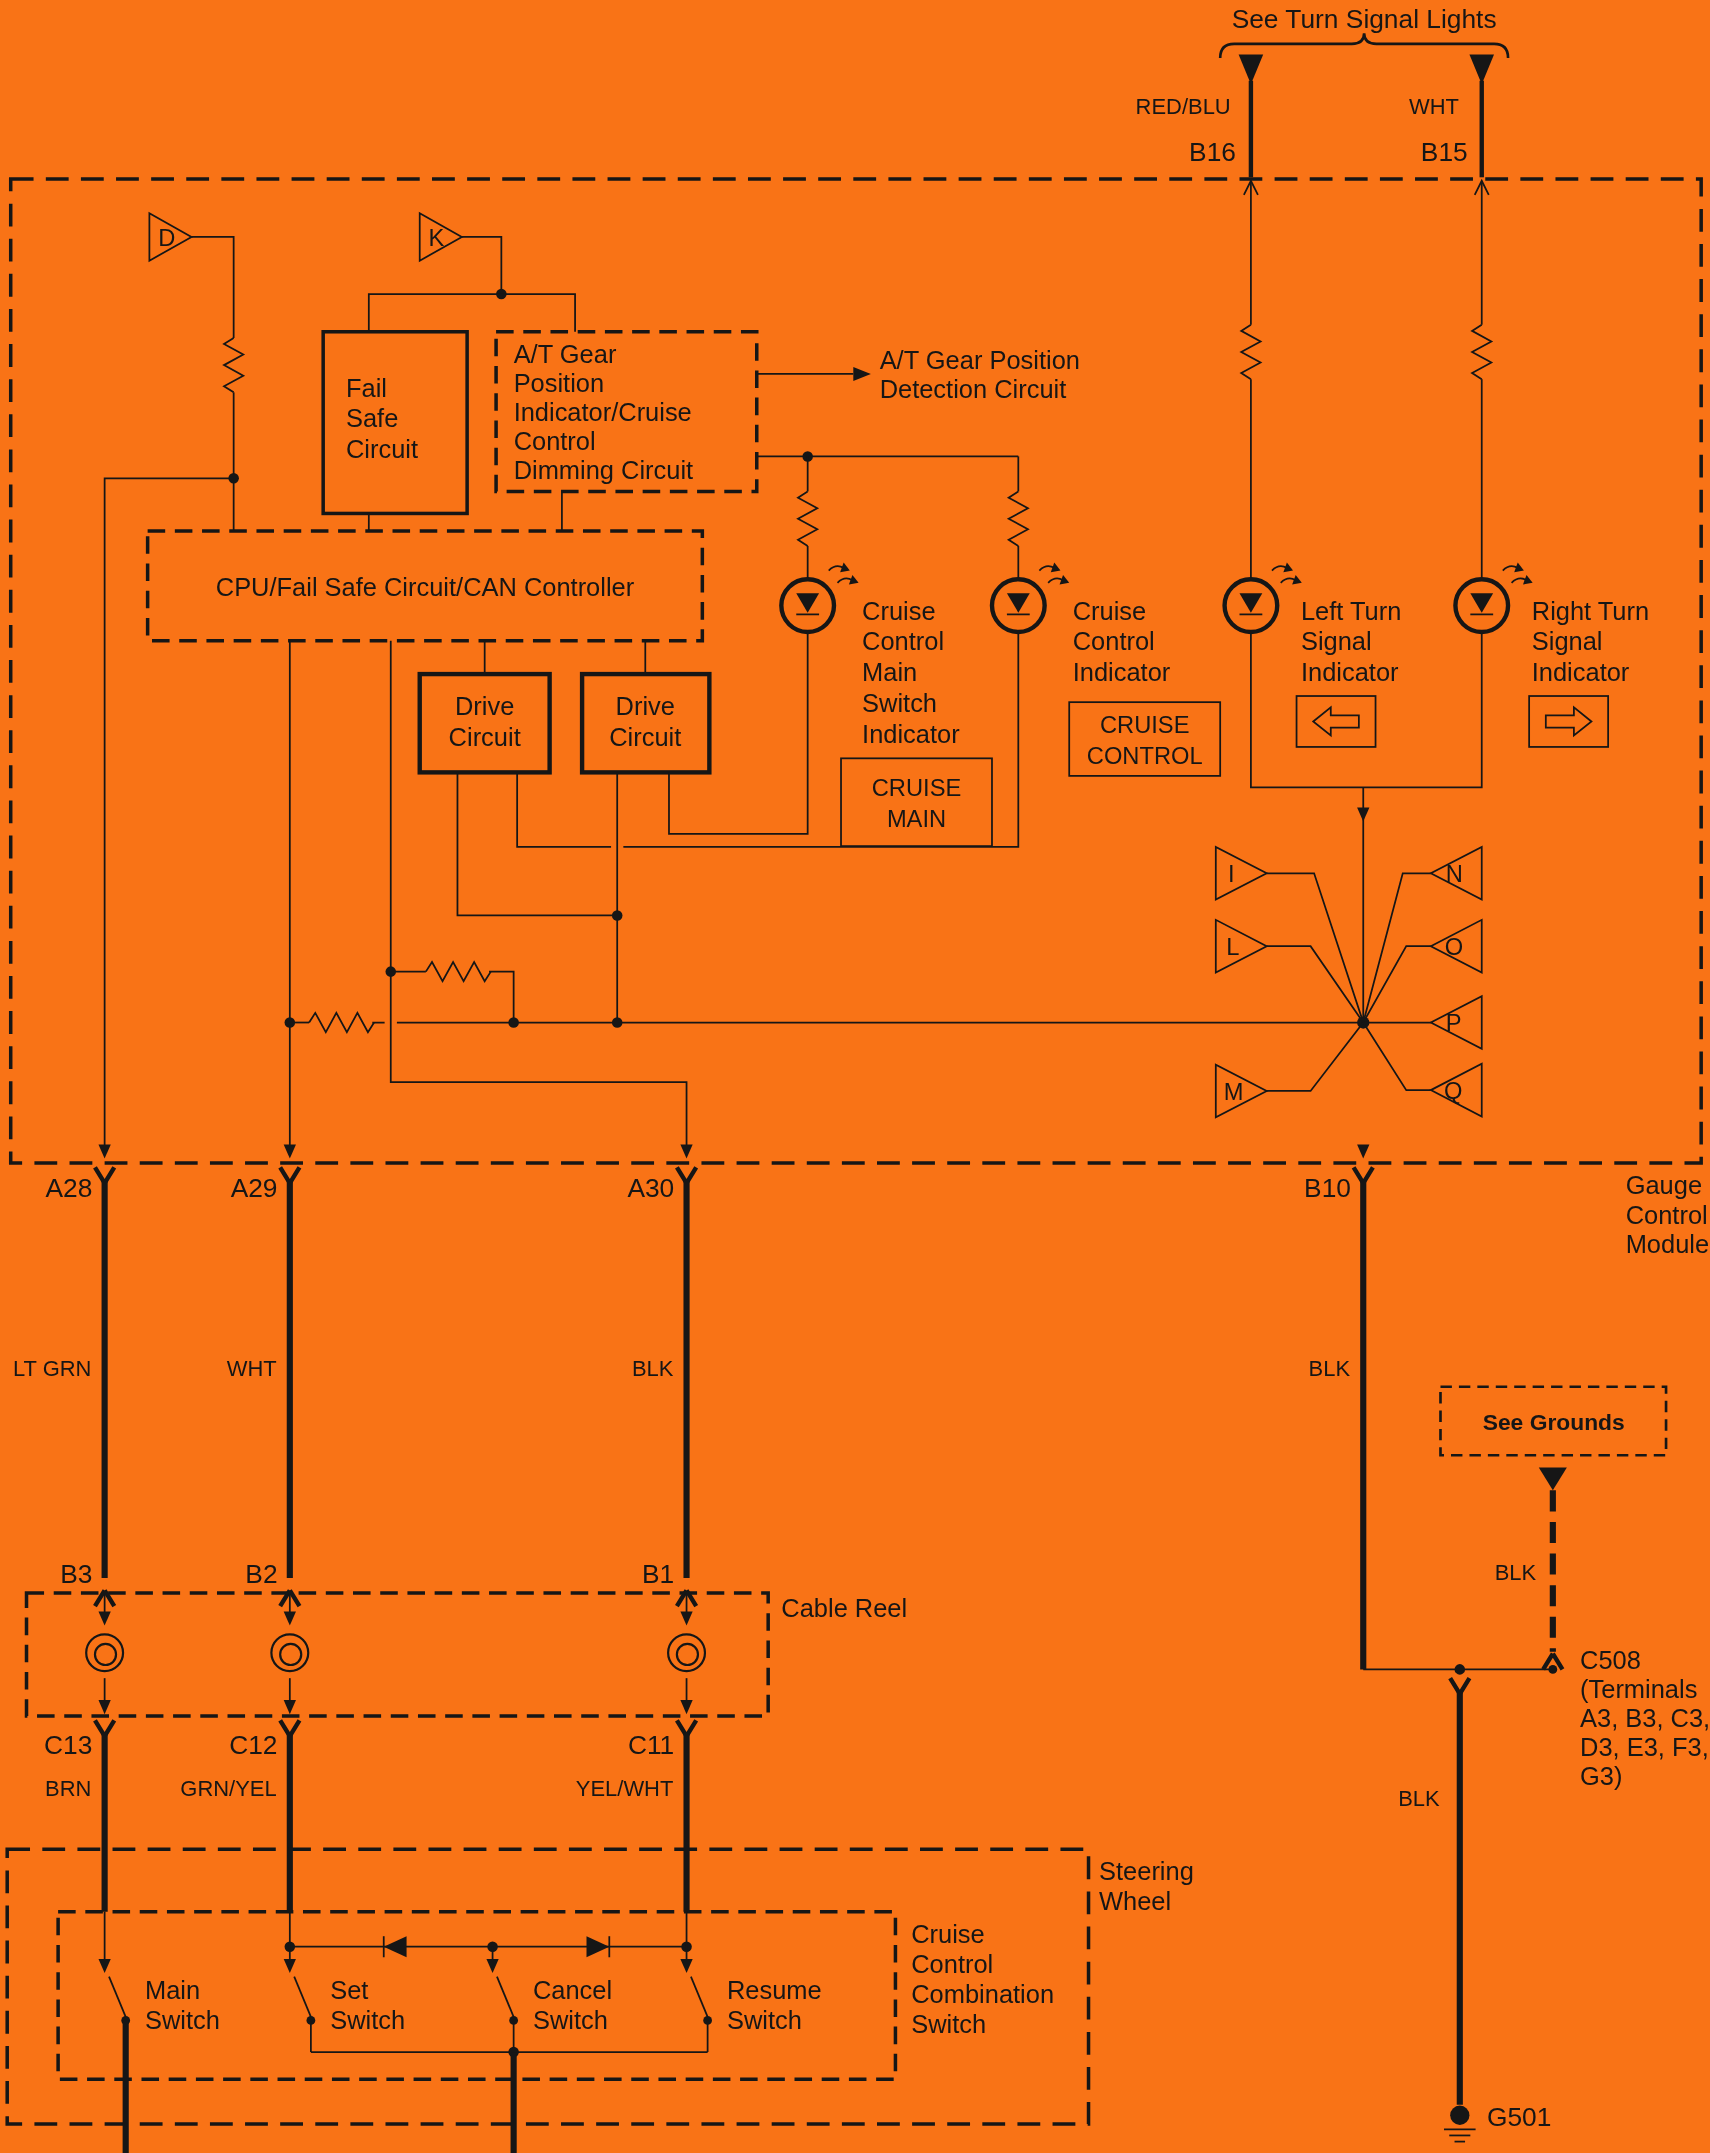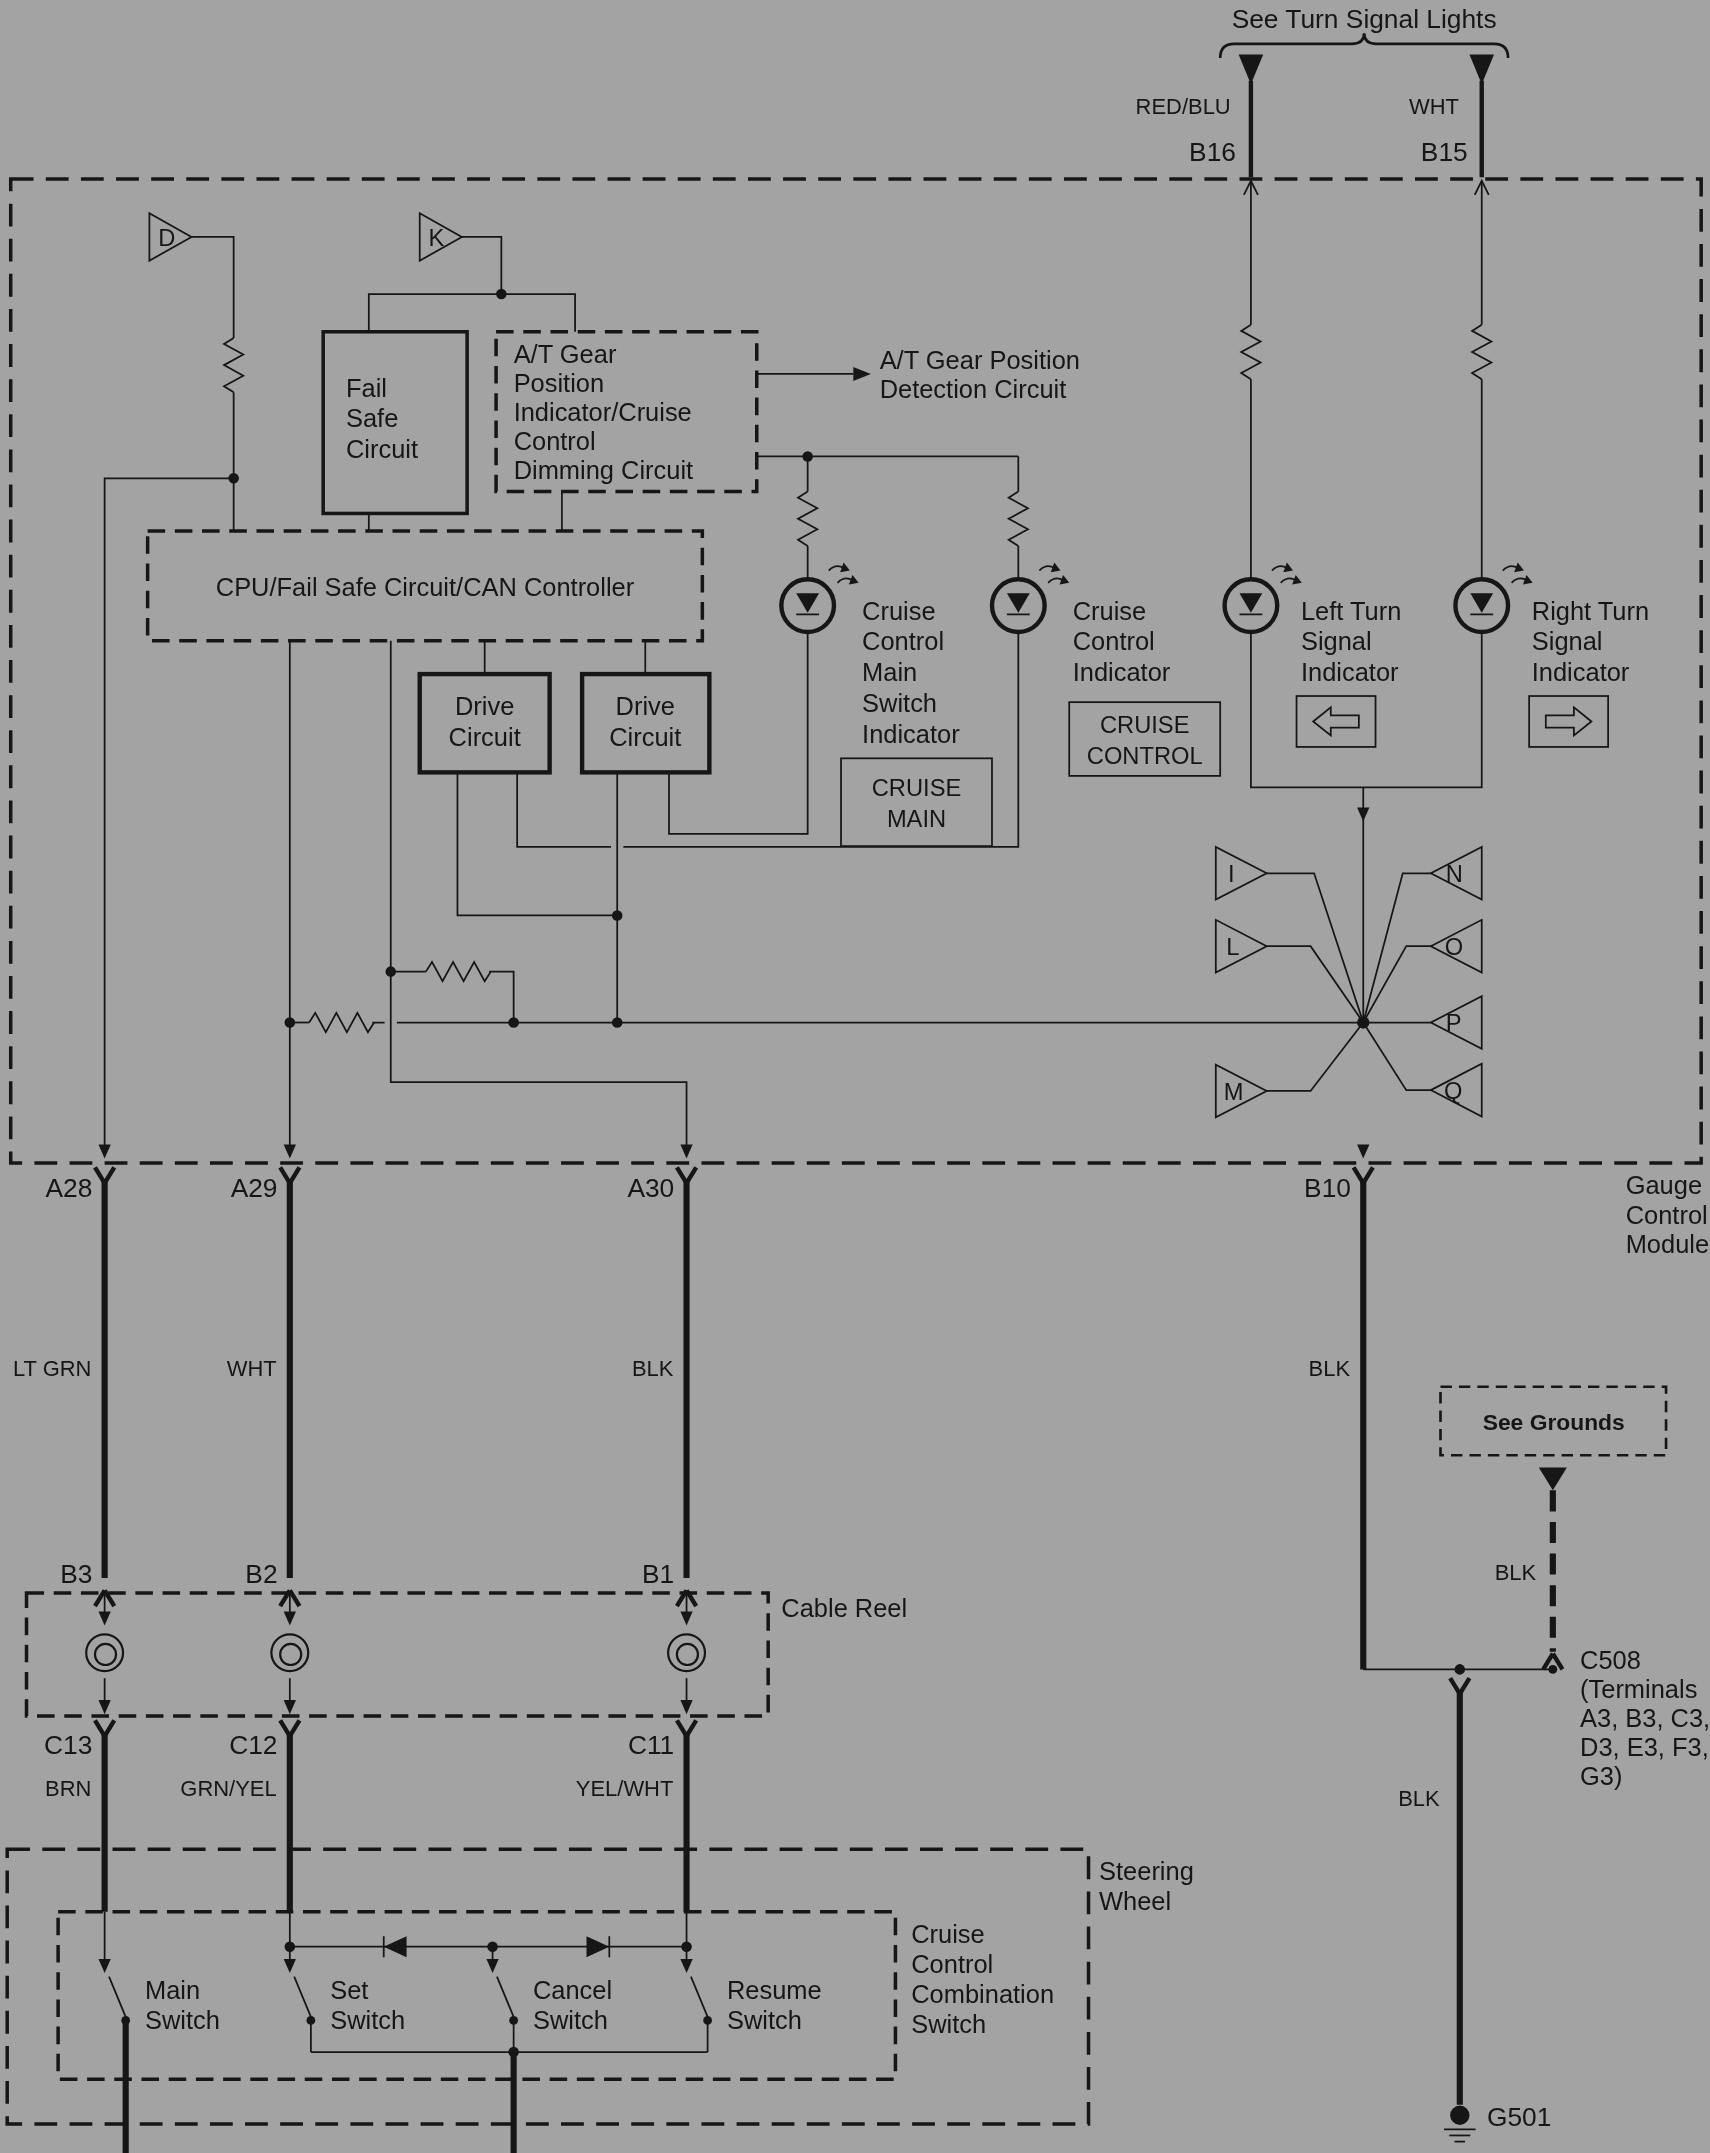--- a/index.html
+++ b/index.html
@@ -1,16 +1,16 @@
 <!DOCTYPE html>
 <html style="font-size:14px"><head>
 <meta charset="utf-8">
 <style>
   html,body{margin:0;padding:0;background:#fff;}
-  .page{width:1711px;height:2153px;position:relative;background:#a3a3a3;}
+  .page{width:1711px;height:2153px;position:relative;background:#f97316;}
   svg{display:block;}
   svg text{font-family:"Liberation Sans","DejaVu Sans",sans-serif;fill:#161616;}
   .t29{font-size:29px;}
   .t30{font-size:30px;}
   .t27{font-size:27px;}
   .t26b{font-size:26px;font-weight:bold;}
   .t24{font-size:25px;}
   .end{text-anchor:end;}
   .mid{text-anchor:middle;}
   .w2{stroke:#161616;stroke-width:2;fill:none;}

